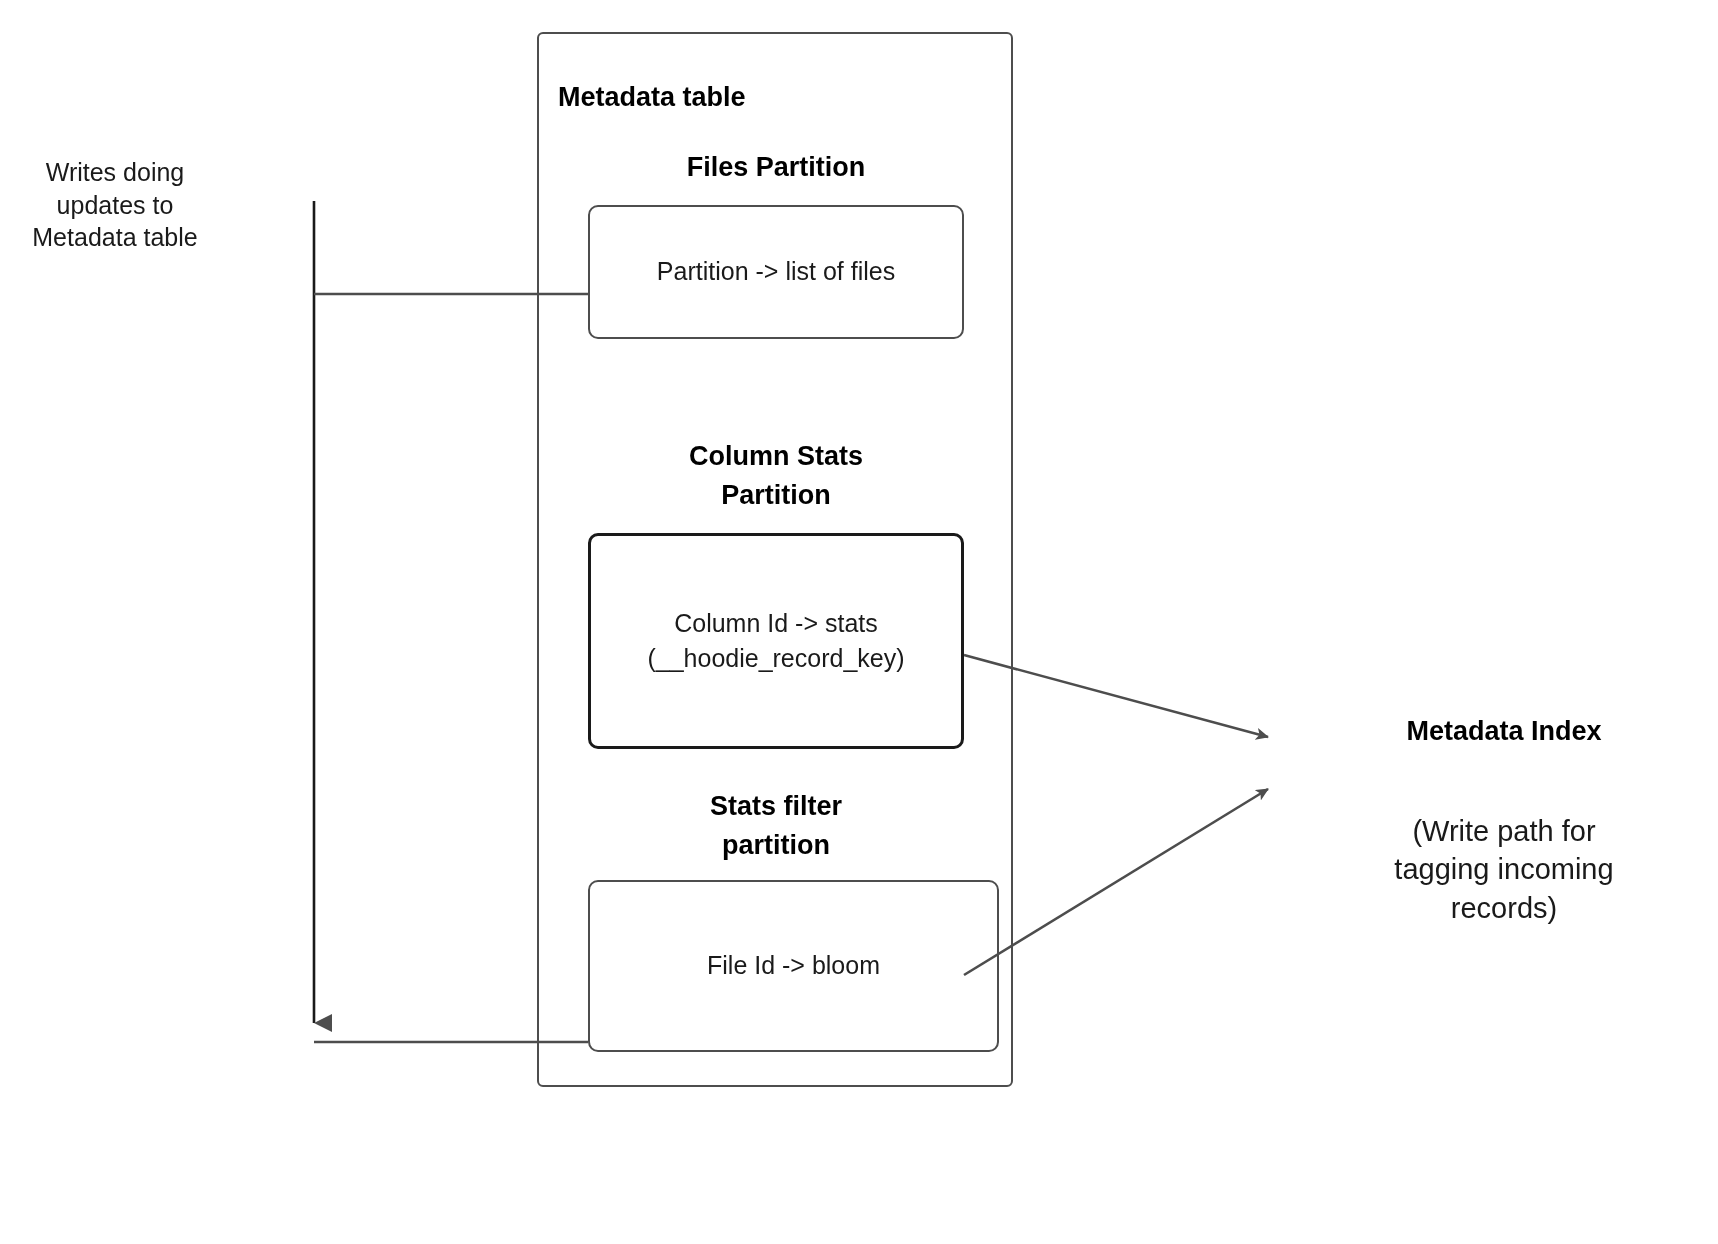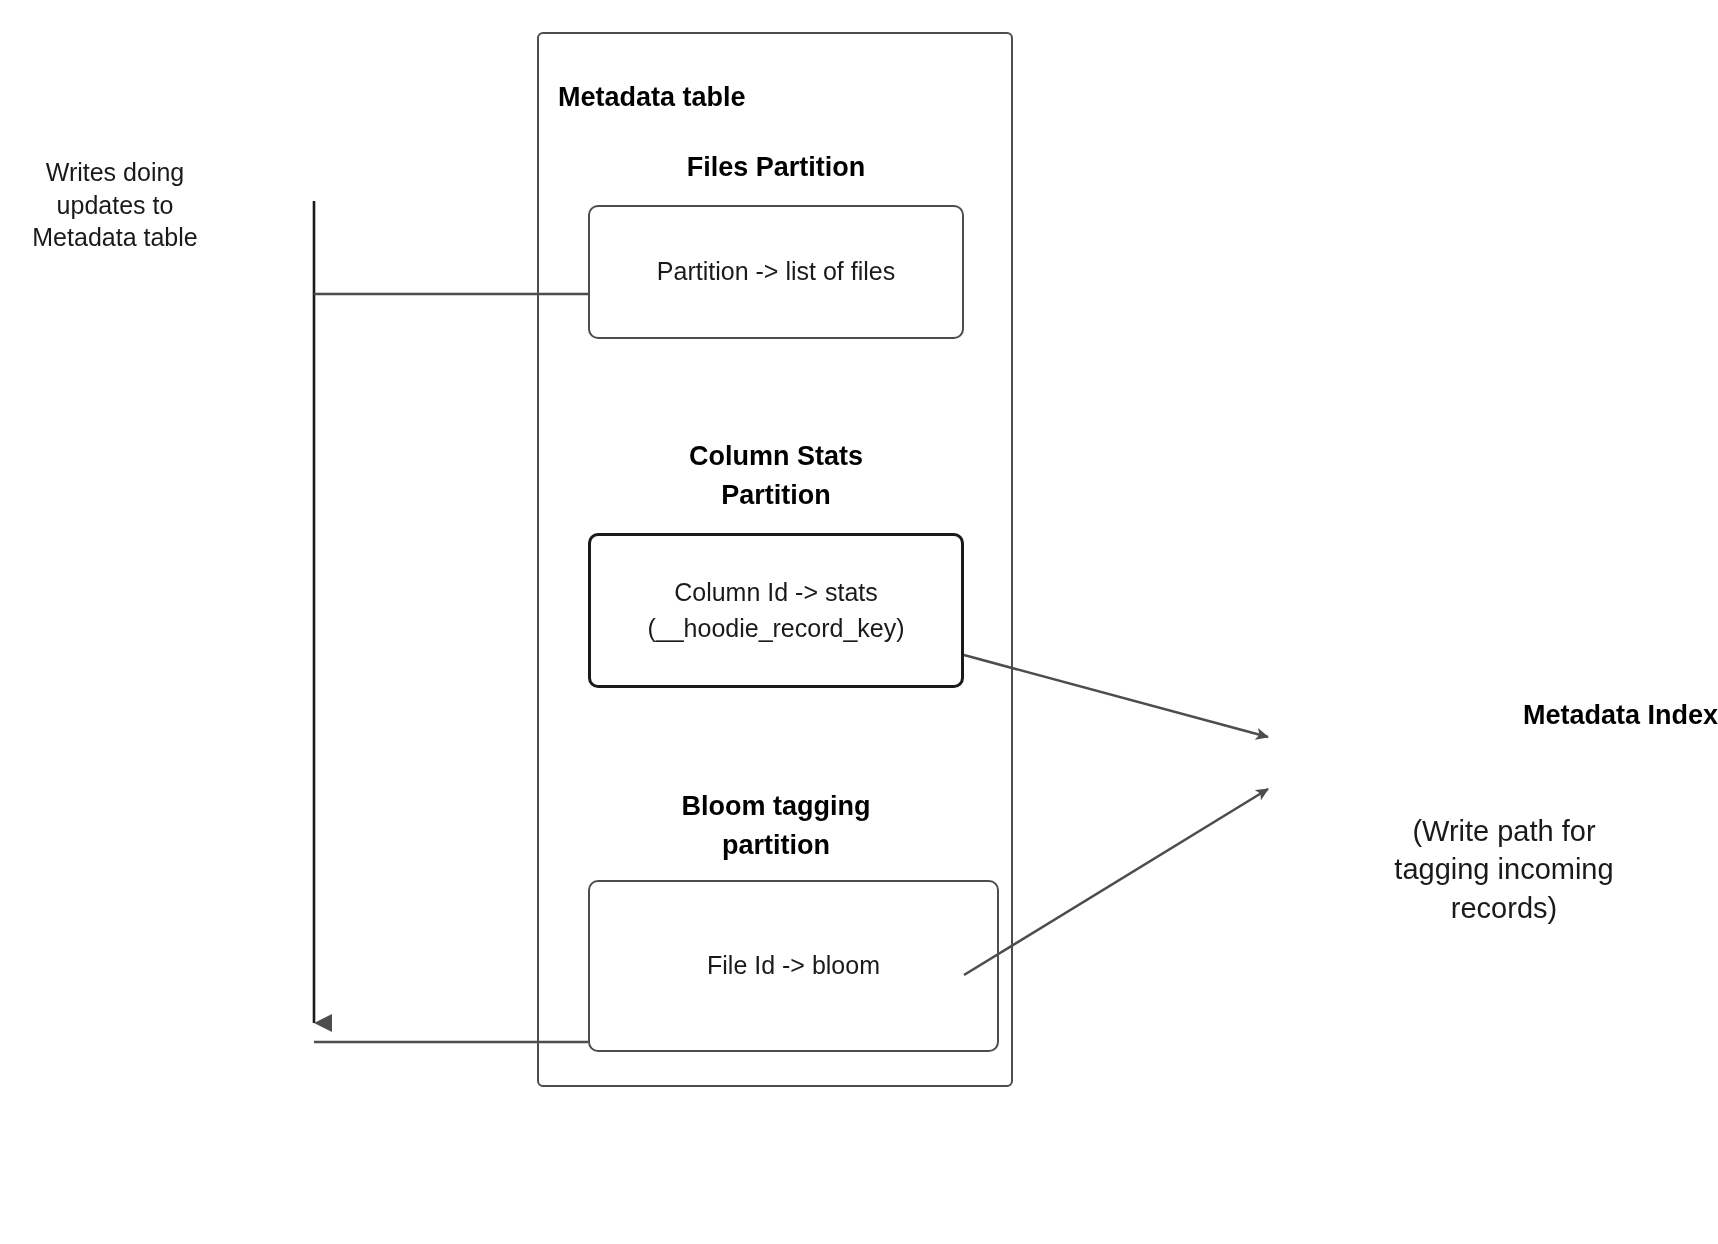--- a/index.html
+++ b/index.html
@@ -92,30 +92,30 @@
   }
   .inner-box.thick { border: 3.5px solid #1a1a1a; }
   .inner-label {
     text-align: center;
     font-size: 25px;
     color: #1a1a1a;
     line-height: 1.42;
     white-space: pre-line;
   }
   .box-files    { left: 588px; top: 205px;  width: 376px; height: 134px; }
-  .box-colstats { left: 588px; top: 533px;  width: 376px; height: 155px; }
+  .box-colstats { left: 588px; top: 533px;  width: 376px; height: 216px; }
   .box-bloom    { left: 588px; top: 880px;  width: 411px; height: 172px; }
 
   
   .mi-title {
     position: absolute;
     left: 1290px;
-    top: 700px;
+    top: 716px;
     width: 428px;
-    text-align: right;
+    text-align: center;
     font-size: 27px;
     font-weight: bold;
     color: #000000;
   }
   .mi-caption {
     position: absolute;
     left: 1316px;
     top: 812px;
     width: 376px;
     text-align: center;
@@ -166,21 +166,21 @@
   </div>
 
   <div class="part-heading heading-colstats">Column Stats
 Partition</div>
 
   <div class="inner-box thick box-colstats">
     <div class="inner-label">Column Id  -&gt; stats
 (__hoodie_record_key)</div>
   </div>
 
-  <div class="part-heading heading-bloom">Bloom tagging
+  <div class="part-heading heading-bloom">Stats filter
 partition</div>
 
   <div class="inner-box box-bloom">
     <div class="inner-label">File Id -&gt; bloom</div>
   </div>
 
   <div class="mi-title">Metadata Index</div>
 
   <div class="mi-caption">(Write path for
 tagging incoming

